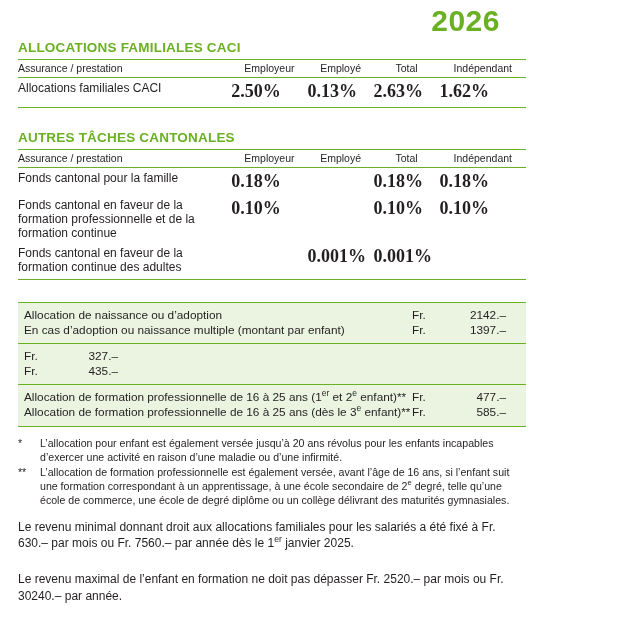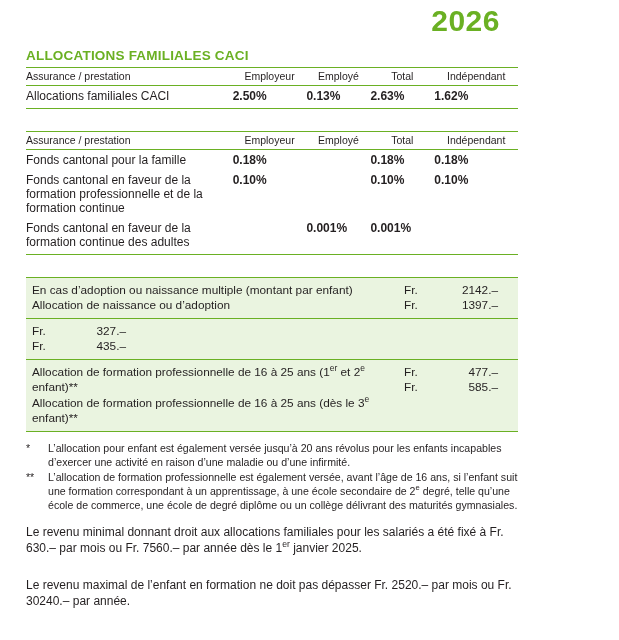--- a/index.html
+++ b/index.html
@@ -11,21 +11,21 @@
     height: 640px;
     background: #ffffff;
     font-family: "Liberation Sans", sans-serif;
     color: #231f20;
     overflow: hidden;
   }
   .page {
     position: relative;
     width: 544px;
     height: 640px;
-    padding: 12px;
+    padding: 4px;
     box-sizing: border-box;
   }
   .year {
     position: absolute;
     top: 4px;
     right: 44px;
     font-size: 30px;
     font-weight: bold;
     color: #6ab023;
     letter-spacing: 0.5px;
@@ -57,21 +57,22 @@
   table.rates thead th.num {
     text-align: center;
   }
   table.rates tbody td {
     padding: 3px 0;
     vertical-align: top;
     font-size: 12px;
   }
   table.rates tbody td.val {
     font-weight: bold;
-    font-size: 12px;
+    font-size: 18px;
+    font-family: Liberation Serif, serif;
   }
   table.rates tbody tr.last td {
     border-bottom: 1px solid #6ab023;
     padding-bottom: 5px;
   }
   .col-lib { width: 42%; }
   .col-a { width: 15%; }
   .col-b { width: 13%; margin-top: 43px; }
   .col-c { width: 13%; }
   .col-d { width: 17%; }
@@ -172,20 +173,21 @@
           <td class="val">2.50%</td>
           <td class="val">0.13%</td>
           <td class="val">2.63%</td>
           <td class="val">1.62%</td>
         </tr>
       </tbody>
     </table>
 
     <div class="spacer-lg"></div>
 
+    <h2 class="section-title">AUTRES TÂCHES CANTONALES</h2>
     <table class="rates">
       <thead>
         <tr>
           <th class="col-lib">Assurance / prestation</th>
           <th class="col-a num">Employeur</th>
           <th class="col-b num">Employé</th>
           <th class="col-c num">Total</th>
           <th class="col-d num">Indépendant</th>
         </tr>
       </thead>
@@ -213,22 +215,22 @@
         </tr>
       </tbody>
     </table>
 
     <div class="spacer-lg"></div>
 
     <div class="presta-box">
 
       <div class="presta-group">
         <div class="presta-labels">
+          <div>Allocation de naissance ou d’adoption</div>
           <div>En cas d’adoption ou naissance multiple (montant par enfant)</div>
-          <div>Allocation de naissance ou d’adoption</div>
         </div>
         <div class="presta-amounts">
           <div class="amount-row">
             <span class="amount-cur">Fr.</span>
             <span class="amount-val">2142.–</span>
           </div>
           <div class="amount-row">
             <span class="amount-cur">Fr.</span>
             <span class="amount-val">1397.–</span>
           </div>

